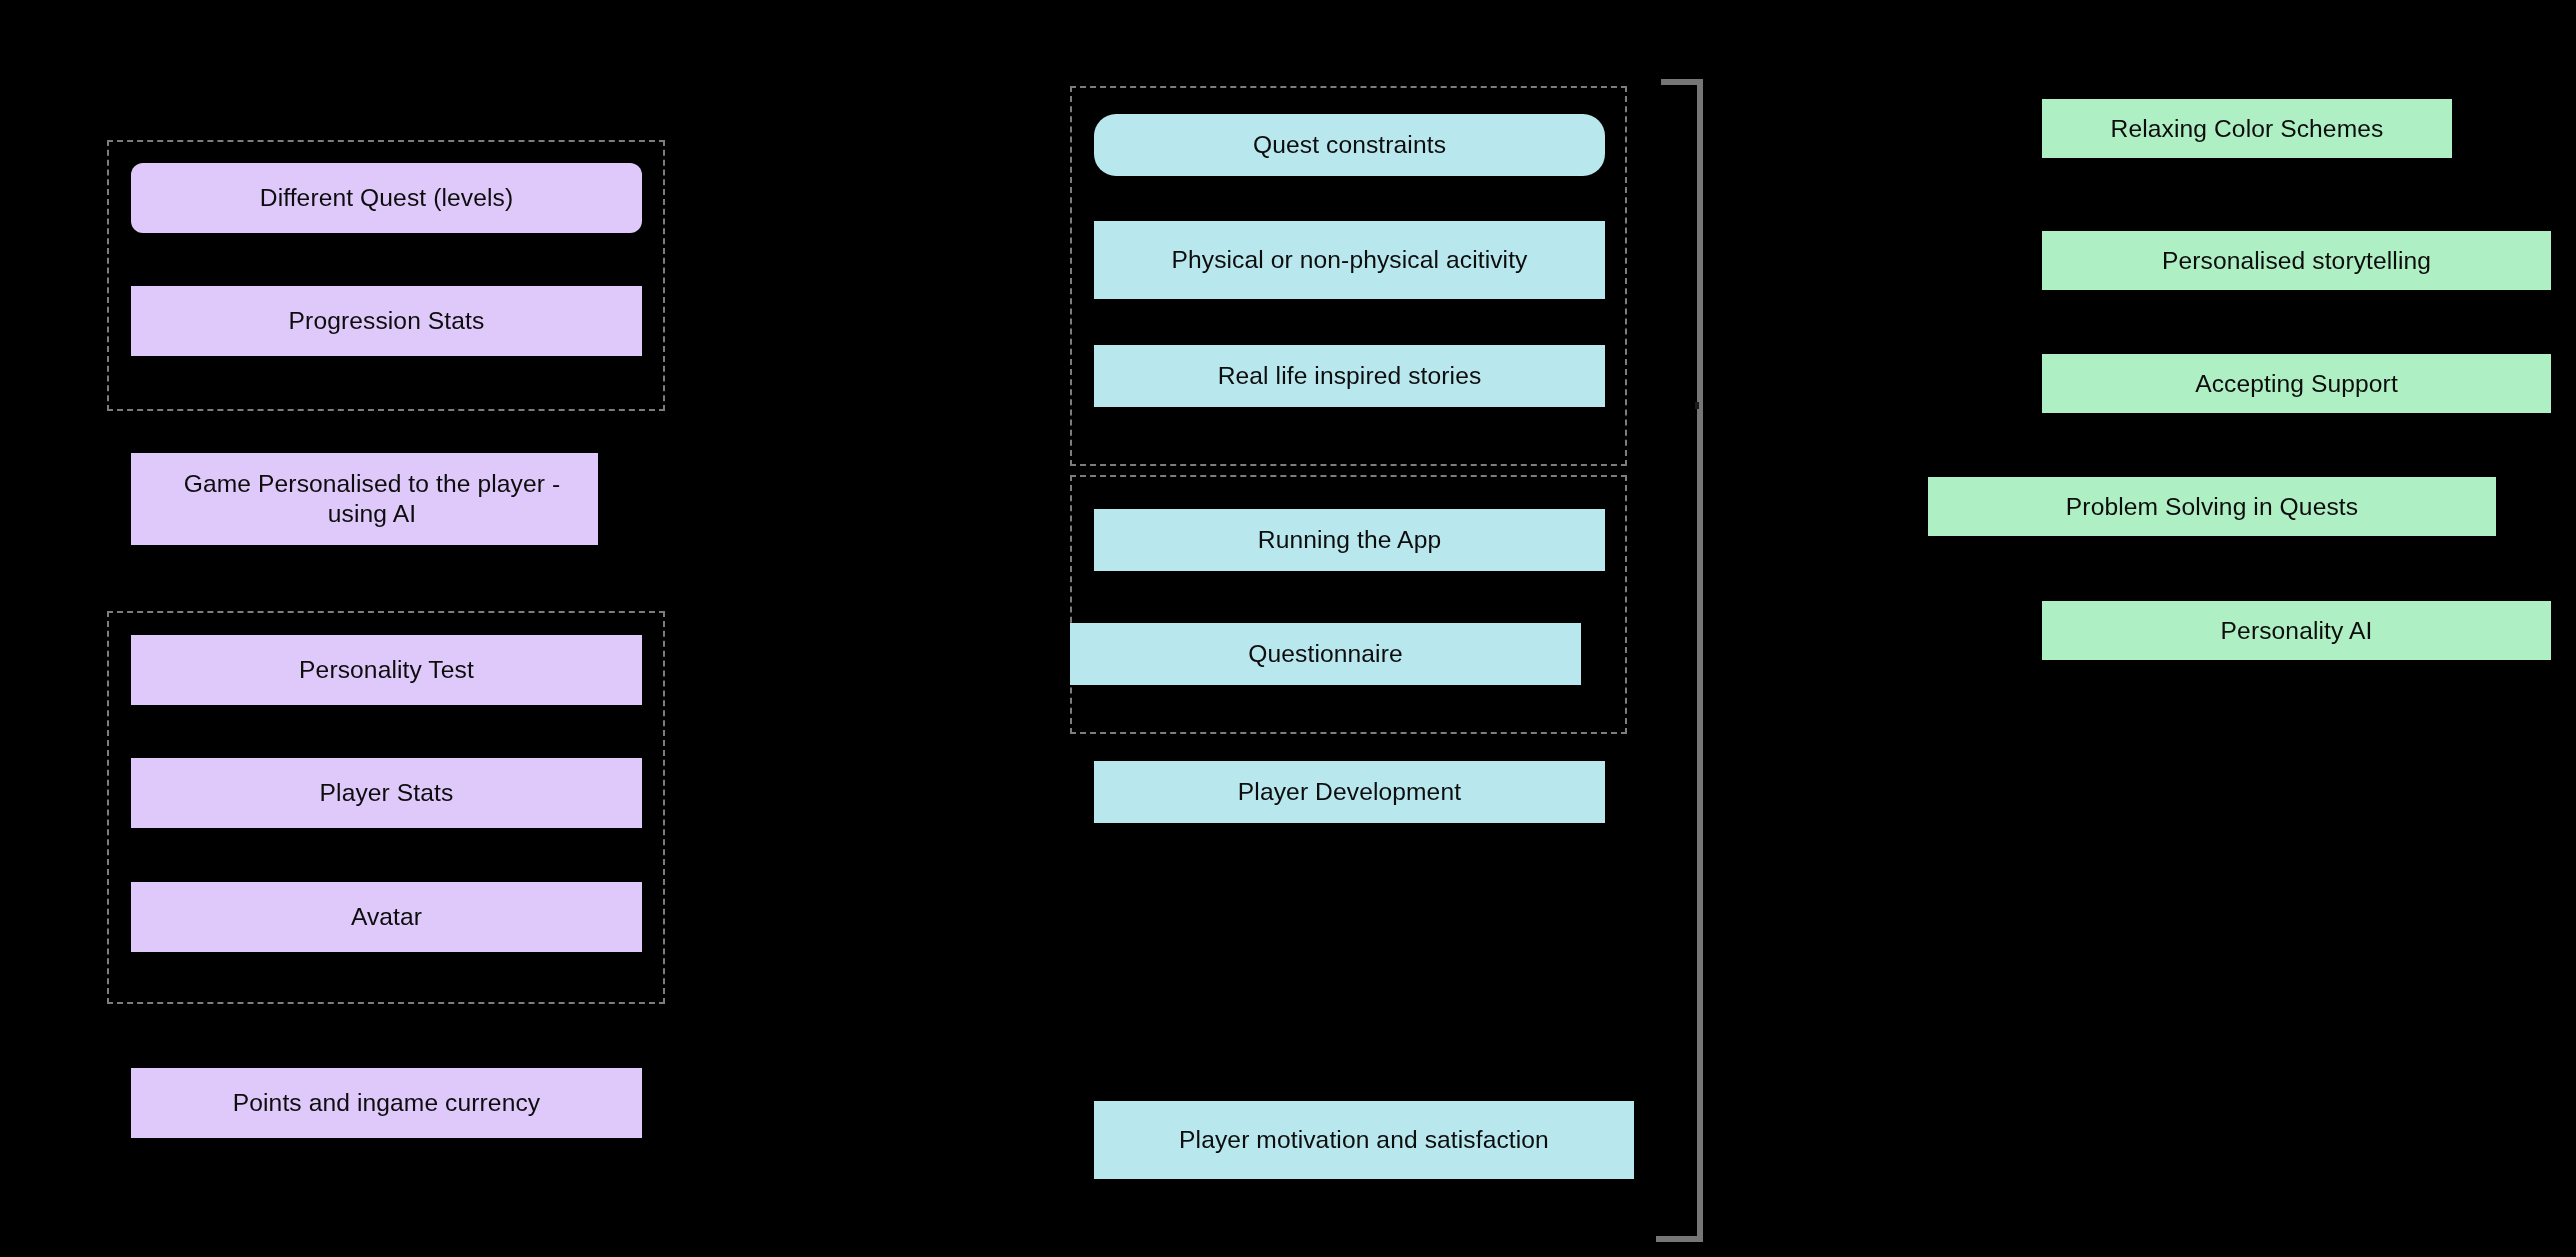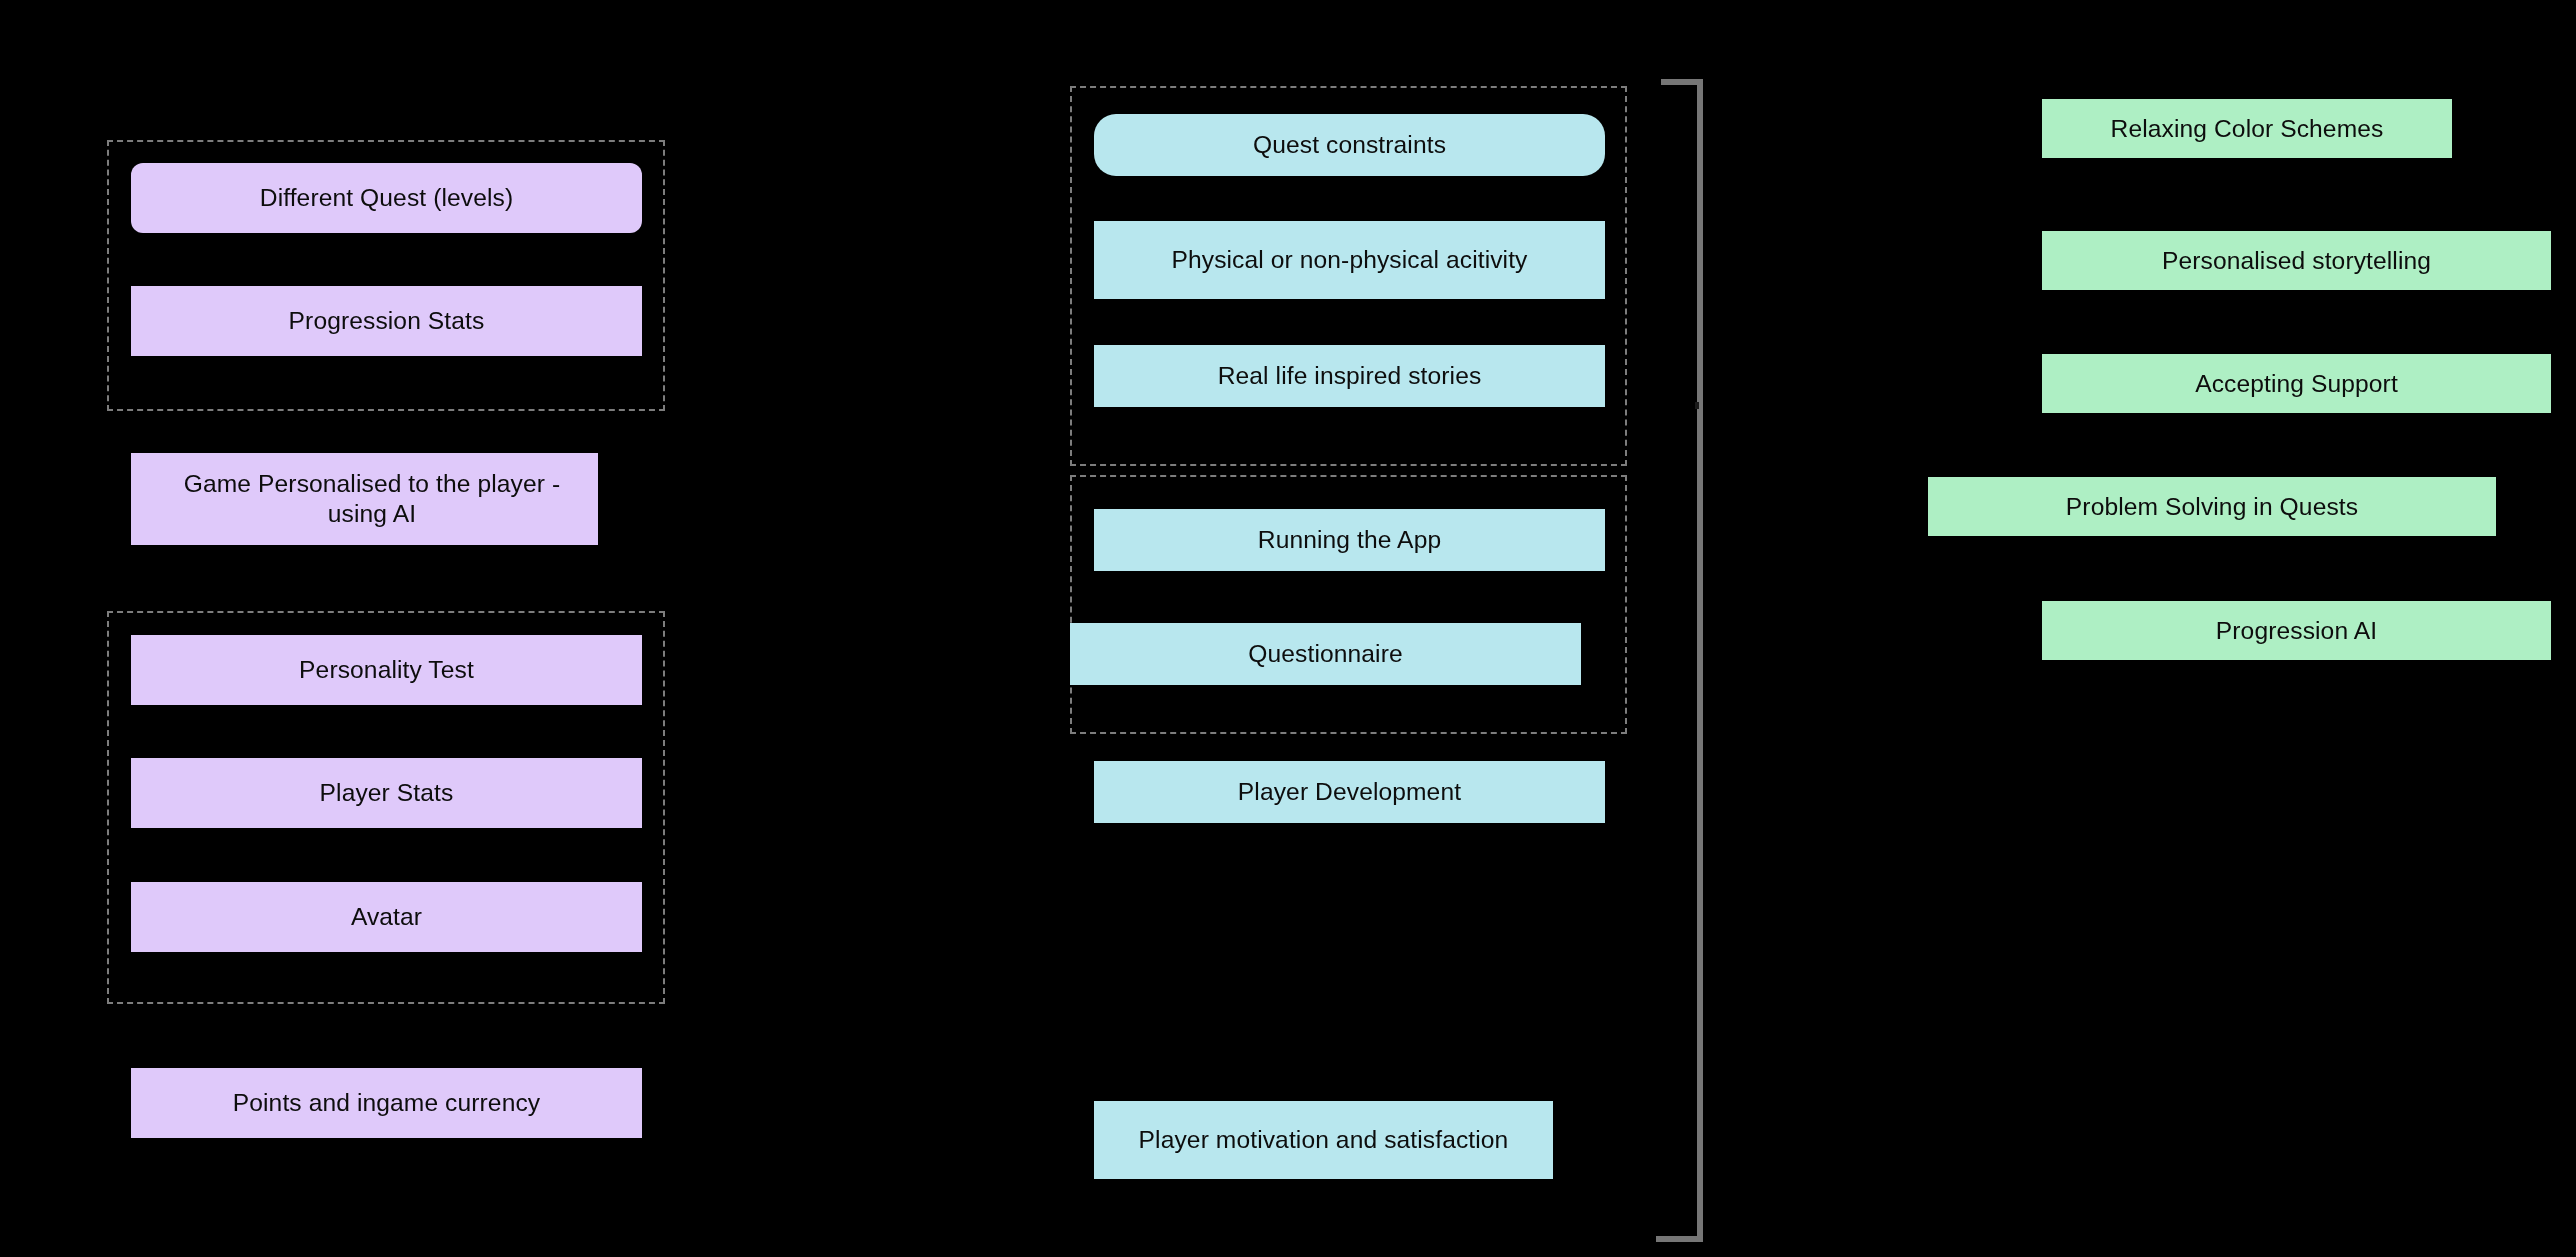--- a/index.html
+++ b/index.html
@@ -125,21 +125,21 @@
   </div>
 
   <div class="node blue" style="left:1070px; top:623px; width:511px; height:62px;">
     <span class="label">Questionnaire</span>
   </div>
 
   <div class="node blue" style="left:1094px; top:761px; width:511px; height:62px;">
     <span class="label">Player Development</span>
   </div>
 
-  <div class="node blue" style="left:1094px; top:1101px; width:459px; height:78px;">
+  <div class="node blue" style="left:1094px; top:1101px; width:540px; height:78px;">
     <span class="label">Player motivation and satisfaction</span>
   </div>
 
   <div class="bracket-seg bracket-h" style="left:1661px; top:79px; width:41px;"></div>
   <div class="bracket-seg bracket-v" style="left:1697px; top:79px; height:1163px;"></div>
   <div class="bracket-seg bracket-h" style="left:1656px; top:1236px; width:46px;"></div>
   <div class="bracket-tick" style="left:1695px; top:402px;"></div>
 
   <div class="node green" style="left:2042px; top:99px; width:410px; height:59px;">
     <span class="label">Relaxing Color Schemes</span>
@@ -151,17 +151,17 @@
 
   <div class="node green" style="left:2042px; top:354px; width:509px; height:59px;">
     <span class="label">Accepting Support</span>
   </div>
 
   <div class="node green" style="left:1928px; top:477px; width:568px; height:59px;">
     <span class="label">Problem Solving in Quests</span>
   </div>
 
   <div class="node green" style="left:2042px; top:601px; width:509px; height:59px;">
-    <span class="label">Progression AI</span>
+    <span class="label">Personality AI</span>
   </div>
 
 </div>
 
 
 </body></html>

